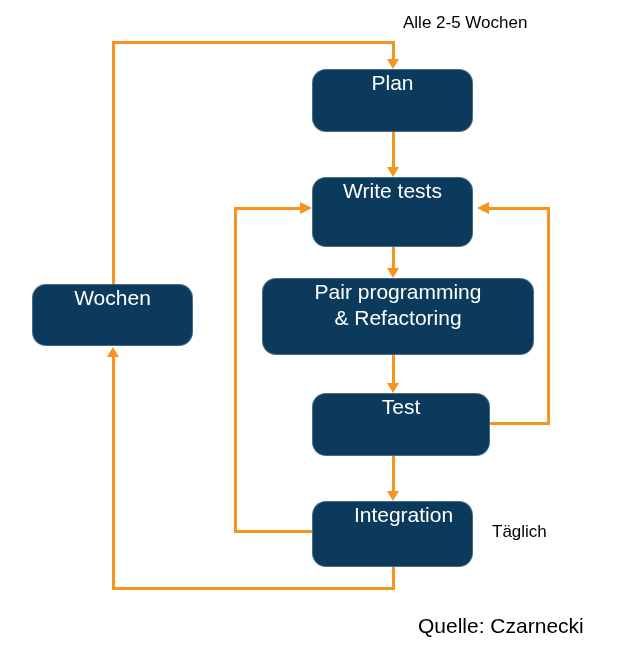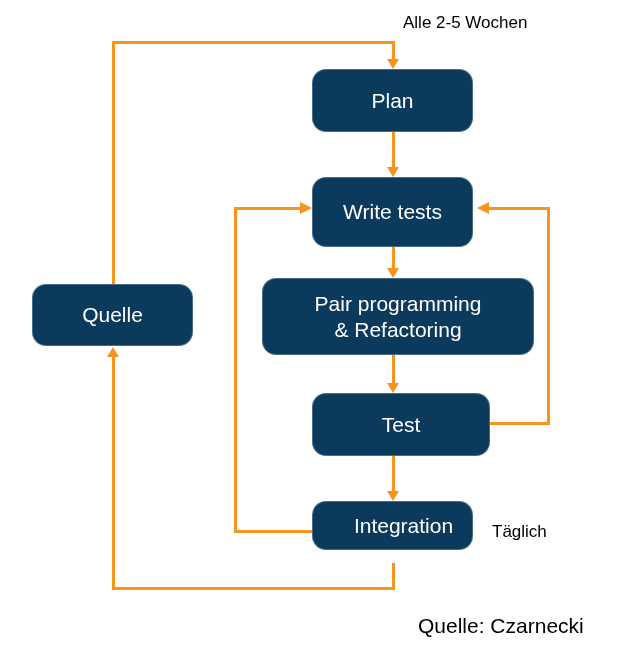--- a/index.html
+++ b/index.html
@@ -15,21 +15,21 @@
     font-family:"Liberation Sans", sans-serif;
     position:relative;overflow:hidden;
   }
   .canvas{position:absolute;left:0;top:0;width:623px;height:645px;}
   .node{
     position:absolute;
     background:var(--node-fill);
     color:var(--node-text);
     border:1px solid rgba(145,170,195,0.45);
     border-radius:14px;
-    display:flex;flex-direction:column;align-items:center;justify-content:center;
+    display:flex;flex-direction:column;align-items:center;
     font-size:21px;line-height:1.22;text-align:center;
     box-sizing:border-box;
   }
   .hline,.vline{position:absolute;background:var(--arrow);}
   .hline{height:3px;}
   .vline{width:3px;}
   .ah{position:absolute;width:0;height:0;}
   .ah.down{border-left:6px solid transparent;border-right:6px solid transparent;border-top:10px solid var(--arrow);}
   .ah.up{border-left:6px solid transparent;border-right:6px solid transparent;border-bottom:10px solid var(--arrow);}
   .ah.left{border-top:6px solid transparent;border-bottom:6px solid transparent;border-right:12px solid var(--arrow);}
@@ -84,25 +84,25 @@
 
   <div class="node" style="left:262px;top:278px;width:272px;height:77px;">
     <span>Pair programming</span>
     <span>&amp; Refactoring</span>
   </div>
 
   <div class="node" style="left:312px;top:393px;width:178px;height:63px;">
     <span>Test</span>
   </div>
 
-  <div class="node" style="left:312px;top:501px;width:161px;height:49px;padding-left:22px;">
+  <div class="node" style="left:312px;top:501px;width:161px;height:66px;padding-left:22px;">
     <span>Integration</span>
   </div>
 
   <div class="node" style="left:32px;top:284px;width:161px;height:62px;">
-    <span>Quelle</span>
+    <span>Wochen</span>
   </div>
 
   <div class="annotation" style="left:403px;top:13px;">Alle 2-5 Wochen</div>
   <div class="annotation" style="left:492px;top:522px;text-align:center;">Täglich</div>
   <div class="annotation source" style="left:418px;top:614px;">Quelle: Czarnecki</div>
 
 </div>
 
 </body></html>

